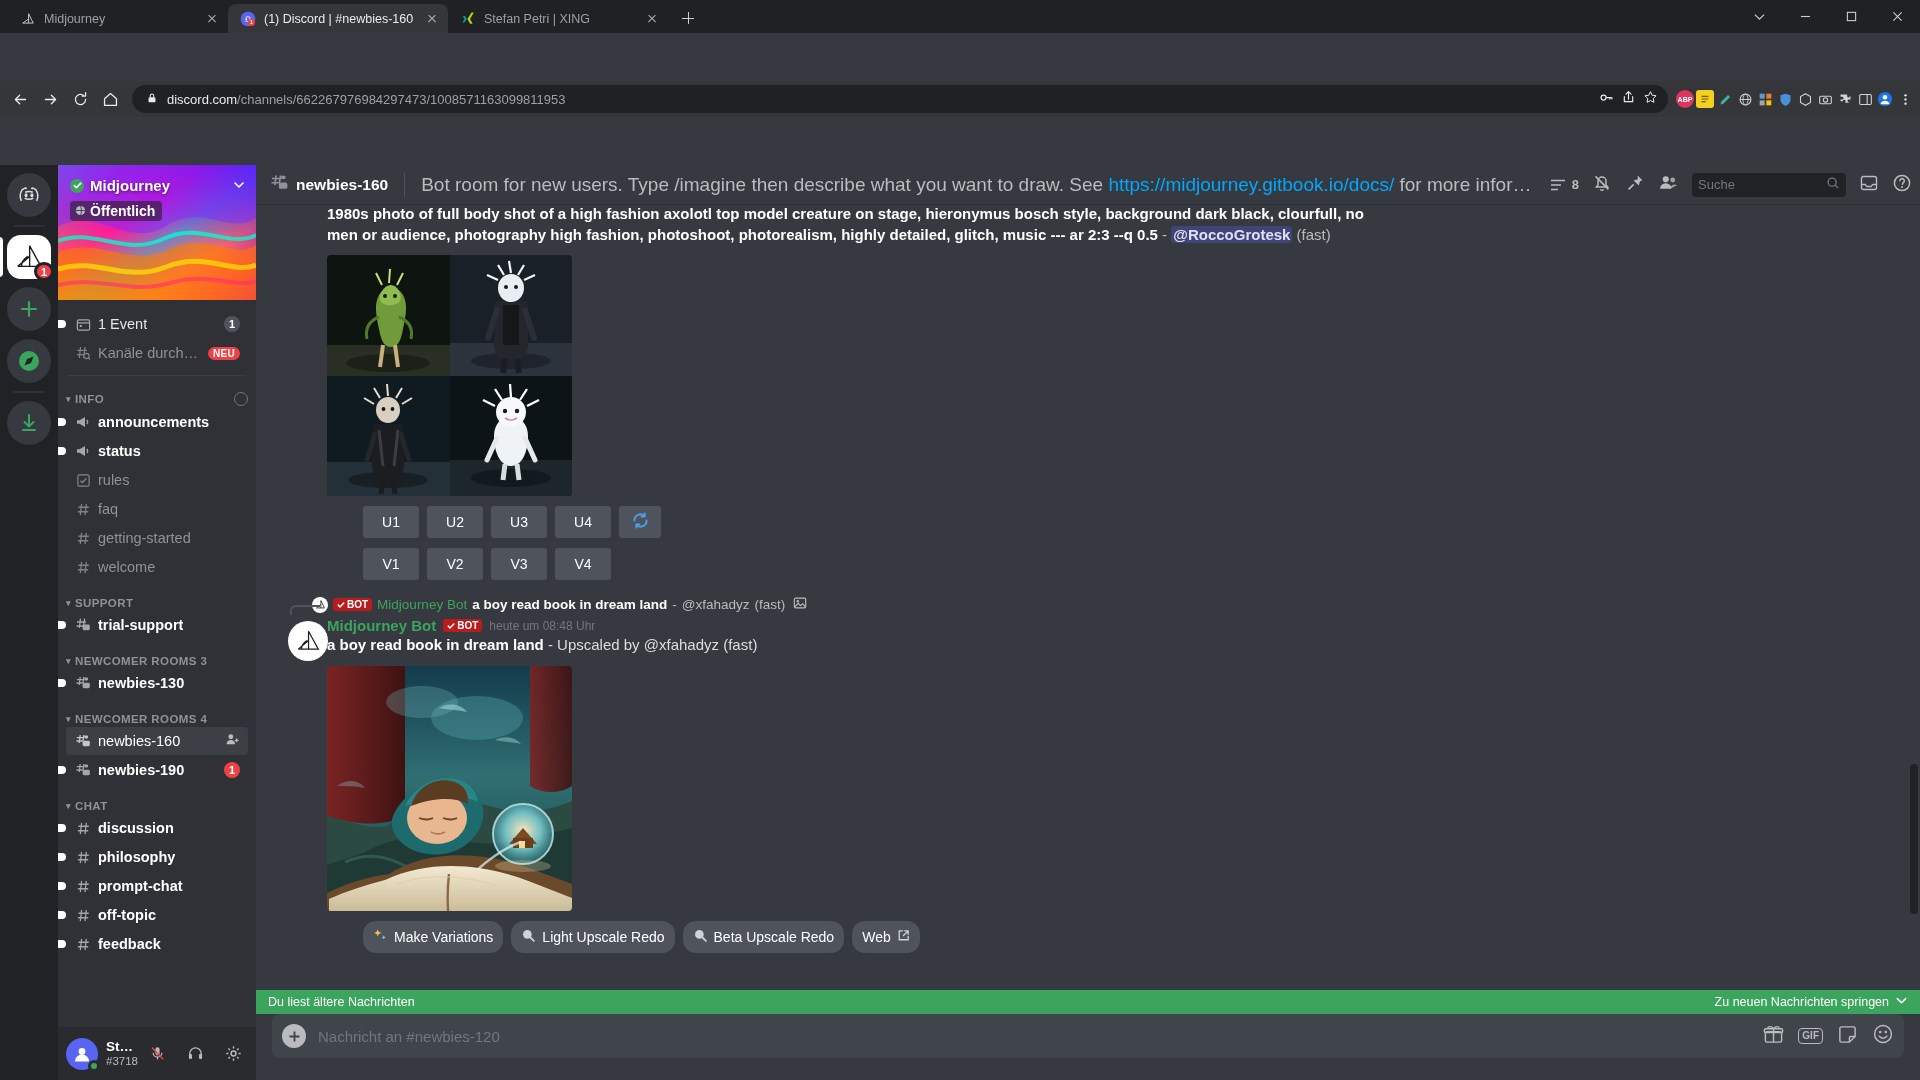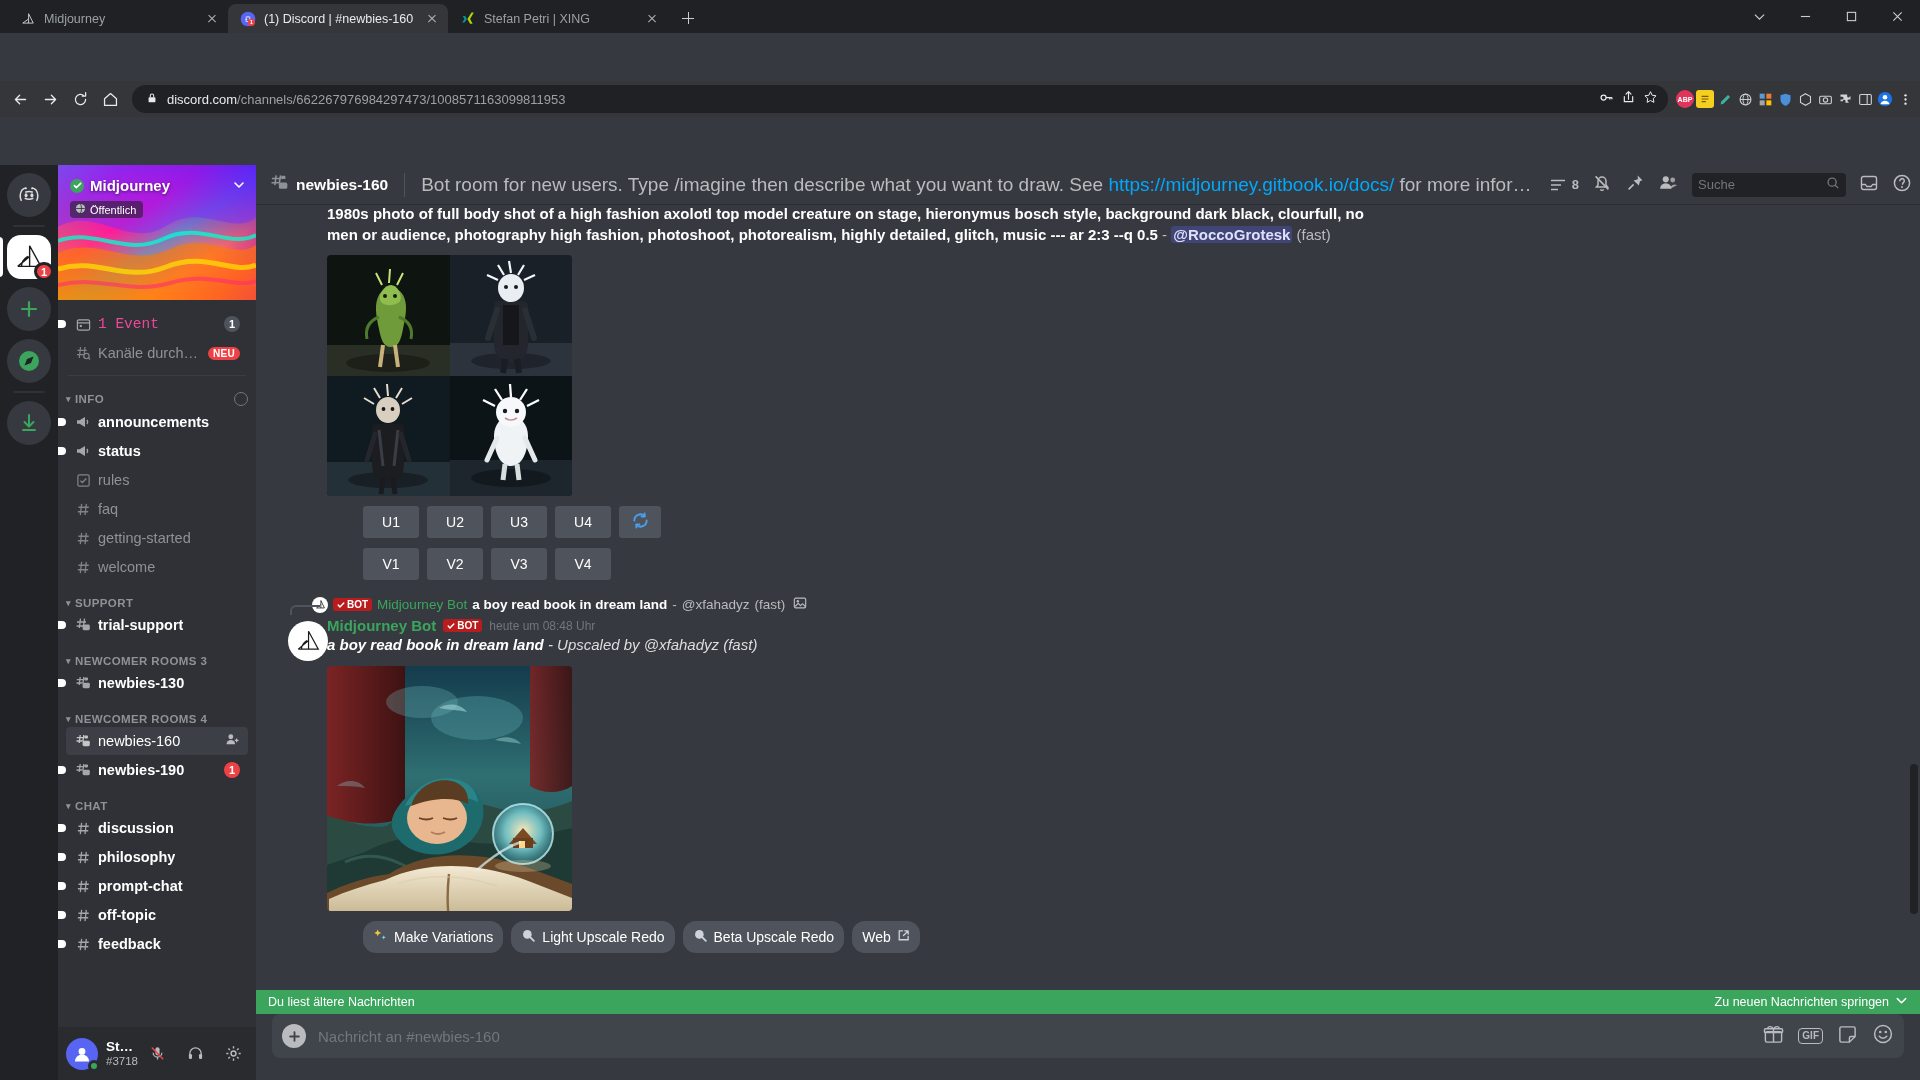--- a/index.html
+++ b/index.html
@@ -85,21 +85,21 @@
   .channels { width:198px; flex:0 0 198px; background:#2f3136; display:flex; flex-direction:column; min-height:0; }
   .guild-header { height:135px; position:relative; overflow:hidden; flex:0 0 135px; cursor:pointer; }
   .guild-banner { position:absolute; inset:0; }
   .guild-header-top { position:relative; padding:12px 12px 0 12px; z-index:2; }
   .guild-name { display:flex; align-items:center; gap:6px; color:#fff; font-size:15px; font-weight:bold;
                 text-shadow:0 1px 3px rgba(0,0,0,.5); }
   .verified-dot { width:14px; height:14px; border-radius:50%; background:#3ba55d; display:flex;
                   align-items:center; justify-content:center; flex:0 0 14px; }
   .public-badge { display:inline-flex; align-items:center; gap:4px; margin-top:7px;
                   background:rgba(32,34,37,.6); border-radius:4px; padding:2px 7px 2px 5px;
-                  font-size:11px; color:#fff; font-weight:400; }
+                  font-size:14px; color:#fff; font-weight:700; }
   .guild-chev { position:absolute; right:10px; top:13px; z-index:3; color:#fff; }
 
   .chan-scroll { flex:1; overflow:hidden; padding-top:8px; }
   .chan-row {
     height:28px; margin:1px 8px; padding:0 8px; border-radius:4px; display:flex;
     align-items:center; gap:6px; color:#8e9297; font-size:14.5px; position:relative; cursor:pointer;
   }
   .chan-row.selected { background:#3c3f45; color:#fff; }
   .chan-row.unread { color:#fff; font-weight:600; }
   .unread-dot { position:absolute; left:-8px; top:50%; transform:translateY(-50%);
@@ -181,21 +181,21 @@
   .bot-tag { background:#b91c1c; color:#fff; font-size:10px; font-weight:600;
              border-radius:3px; padding:1px 4px; display:inline-flex; align-items:center; gap:2px; }
   .bot-name { color:#3ba55d; font-weight:500; }
   .reply-text { color:#fff; font-weight:bold; }
 
   .msg-head { display:flex; align-items:center; gap:7px; margin:4px 0 0 55px; }
   .msg-avatar { position:absolute; left:16px; width:40px; height:40px; border-radius:50%;
                 background:#fff; display:flex; align-items:center; justify-content:center; }
   .msg-author { color:#3ba55d; font-size:15px; font-weight:600; }
   .msg-ts { color:#72767d; font-size:12px; }
-  .msg-body { margin-left:55px; font-size:15px; color:#dcddde; line-height:1.375; margin-top:1px;font-style:italic; }
+  .msg-body { margin-left:55px; font-size:15px; color:#dcddde; line-height:1.375; margin-top:1px; }
   .msg-body b { color:#fff; }
   .msg-block { position:relative; }
 
   .jump-bar {
     position:absolute; left:0; right:0; bottom:0; height:24px; background:#3ba55d;
     display:flex; align-items:center; padding:0 12px; font-size:12.5px;
     color:#fff; font-weight:500;
   }
   .jump-right { margin-left:auto; display:flex; align-items:center; gap:6px; }
 
@@ -513,21 +513,21 @@
 
         <div class="chan-row" style="margin-top:2px;">
           <span class="unread-dot"></span>
           <span class="chan-icon">
             <svg width="15" height="15" viewBox="0 0 16 16">
                 <rect x="1.5" y="3" width="13" height="11" rx="1.6" stroke="#b9bbbe" stroke-width="1.3" fill="none"></rect>
                 <path d="M1.5 6.3h13" stroke="#b9bbbe" stroke-width="1.3"></path>
                 <rect x="4" y="8.5" width="2.2" height="2.2" fill="#b9bbbe"></rect>
               </svg>
           </span>
-          <span class="chan-label" style="color:#ec4899;font-family:Liberation Mono, monospace;">1 Event</span>
+          <span class="chan-label" style="color:#e5e5e5;">1 Event</span>
           <span class="chan-right">
             <span class="count-badge grey">1</span>
           </span>
         </div>
 
         <div class="chan-row">
           <span class="chan-icon">
             <svg width="16" height="16" viewBox="0 0 16 16">
                 <path d="M5.5 2l-1.2 11M10 2L8.8 13M2.4 5.4h9.4M2 9.6h8.6" stroke="#8e9297" stroke-width="1.2"></path>
                 <circle cx="11.5" cy="11" r="2.6" stroke="#8e9297" stroke-width="1.2" fill="#2f3136"></circle>
@@ -1087,21 +1087,21 @@
         </div>
       </div>
 
       <div class="composer-wrap">
         <div class="composer">
           <span class="composer-plus">
             <svg width="15" height="15" viewBox="0 0 16 16">
                 <path d="M8 3.4v9.2M3.4 8h9.2" stroke="#40444b" stroke-width="2" stroke-linecap="round"></path>
               </svg>
           </span>
-          <span class="composer-input">Nachricht an #newbies-160</span>
+          <span class="composer-input">Nachricht an #newbies-120</span>
           <span class="composer-icons">
             <span>
               <svg width="21" height="21" viewBox="0 0 22 22">
                   <rect x="2.5" y="8" width="17" height="11" rx="1.6" stroke="#b9bbbe" stroke-width="1.5" fill="none"></rect>
                   <rect x="1.5" y="5" width="19" height="4" rx="1.2" stroke="#b9bbbe" stroke-width="1.5" fill="none"></rect>
                   <path d="M11 5v14" stroke="#b9bbbe" stroke-width="1.5"></path>
                   <path d="M11 5c-2-3-6-3-6 0M11 5c2-3 6-3 6 0" stroke="#b9bbbe" stroke-width="1.5" fill="none"></path>
                 </svg>
             </span>
             <span class="gif-pill">GIF</span>

